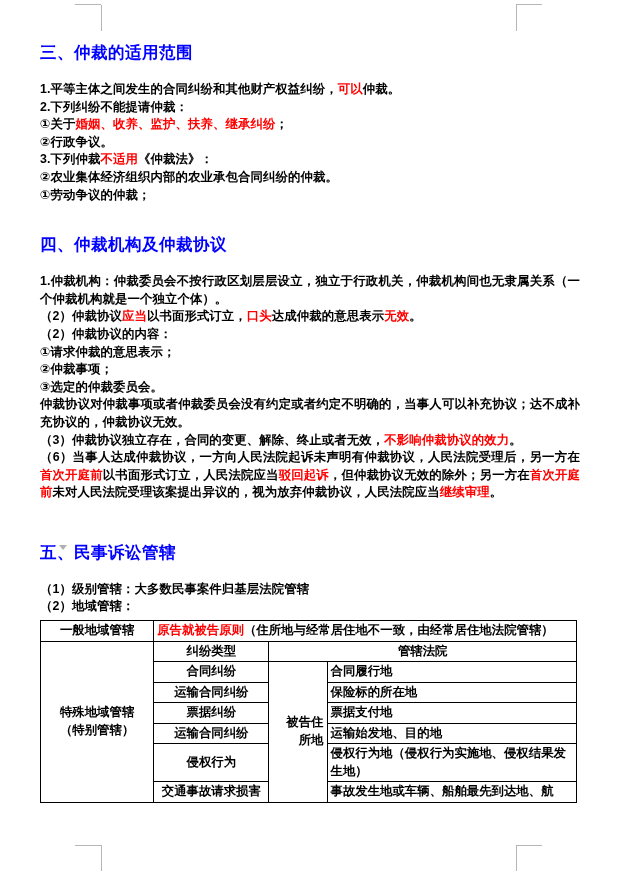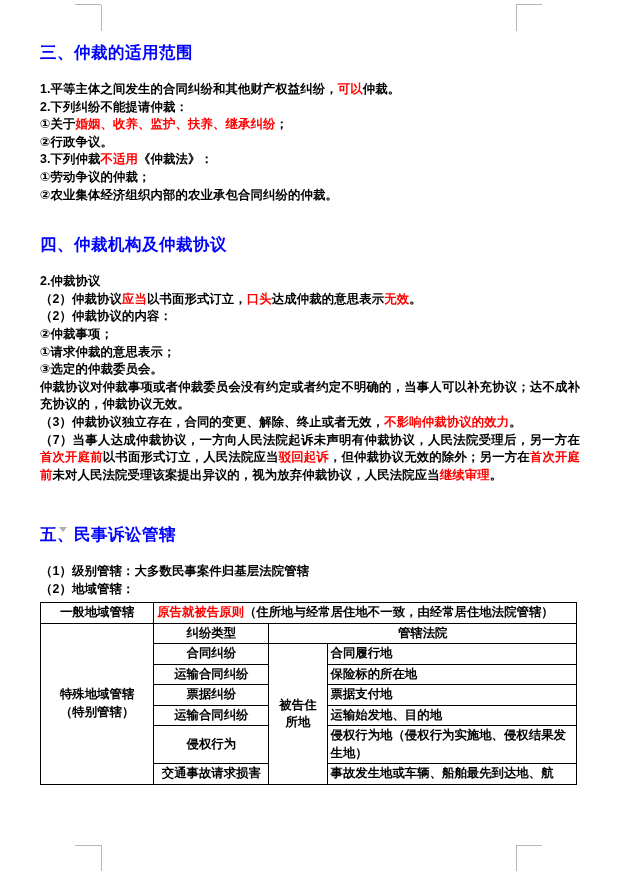--- a/index.html
+++ b/index.html
@@ -94,21 +94,21 @@
   }
   table.juris td {
     border: 1px solid #000000;
     padding: 1px 3px;
     vertical-align: middle;
     line-height: 17.5px;
     color: #000000;
   }
   td.c-center { text-align: center; }
   td.c-left   { text-align: left; padding-left: 6px; }
-  td.red-cell { color: #ff0000; text-align: center; }
+  td.red-cell { color: #ff0000; text-align: right; }
 
   .col1 { width: 113px; }
   .col2 { width: 115px; }
   .col3 { width: 58px; }
   .col4 { width: 249px; }
 </style>
 </head>
 <body>
 
 <div class="page">
@@ -123,38 +123,38 @@
     <div style="height:16px"></div>
 
     <h2 class="heading">三、仲裁的适用范围</h2>
     <div class="gap-md"></div>
     <div>
       <p class="para"><span>1.平等主体之间发生的合同纠纷和其他财产权益纠纷，</span><span class="red">可以</span><span>仲裁。</span></p>
       <p class="para"><span>2.下列纠纷不能提请仲裁：</span></p>
       <p class="para"><span>①关于</span><span class="red">婚姻、收养、监护、扶养、继承纠纷</span><span>；</span></p>
       <p class="para"><span>②行政争议。</span></p>
       <p class="para"><span>3.下列仲裁</span><span class="red">不适用</span><span>《仲裁法》：</span></p>
+      <p class="para"><span>②农业集体经济组织内部的农业承包合同纠纷的仲裁。</span></p>
       <p class="para"><span>①劳动争议的仲裁；</span></p>
-      <p class="para"><span>②农业集体经济组织内部的农业承包合同纠纷的仲裁。</span></p>
     </div>
 
     <div class="gap-lg"></div>
 
     <h2 class="heading">四、仲裁机构及仲裁协议</h2>
     <div class="gap-md"></div>
     <div>
-      <p class="para"><span>2.仲裁协议</span></p>
+      <p class="para wrap"><span>1.仲裁机构：仲裁委员会不按行政区划层层设立，独立于行政机关，仲裁机构间也无隶属关系（一个仲裁机构就是一个独立个体）。</span></p>
       <p class="para"><span>（2）仲裁协议</span><span class="red">应当</span><span>以书面形式订立，</span><span class="red">口头</span><span>达成仲裁的意思表示</span><span class="red">无效</span><span>。</span></p>
       <p class="para"><span>（2）仲裁协议的内容：</span></p>
+      <p class="para"><span>①请求仲裁的意思表示；</span></p>
       <p class="para"><span>②仲裁事项；</span></p>
-      <p class="para"><span>①请求仲裁的意思表示；</span></p>
       <p class="para"><span>③选定的仲裁委员会。</span></p>
       <p class="para wrap"><span>仲裁协议对仲裁事项或者仲裁委员会没有约定或者约定不明确的，当事人可以补充协议；达不成补充协议的，仲裁协议无效。</span></p>
       <p class="para wrap"><span>（3）仲裁协议独立存在，合同的变更、解除、终止或者无效，</span><span class="red">不影响仲裁协议的效力</span><span>。</span></p>
-      <p class="para wrap"><span>（7）当事人达成仲裁协议，一方向人民法院起诉未声明有仲裁协议，人民法院受理后，另一方在</span><span class="red">首次开庭前</span><span>以书面形式订立，人民法院应当</span><span class="red">驳回起诉</span><span>，但仲裁协议无效的除外；另一方在</span><span class="red">首次开庭前</span><span>未对人民法院受理该案提出异议的，视为放弃仲裁协议，人民法院应当</span><span class="red">继续审理</span><span>。</span></p>
+      <p class="para wrap"><span>（6）当事人达成仲裁协议，一方向人民法院起诉未声明有仲裁协议，人民法院受理后，另一方在</span><span class="red">首次开庭前</span><span>以书面形式订立，人民法院应当</span><span class="red">驳回起诉</span><span>，但仲裁协议无效的除外；另一方在</span><span class="red">首次开庭前</span><span>未对人民法院受理该案提出异议的，视为放弃仲裁协议，人民法院应当</span><span class="red">继续审理</span><span>。</span></p>
     </div>
 
     <div style="height:40px"></div>
 
     <div style="position:relative">
       <span class="collapse-marker">
         <svg width="10" height="10" viewBox="0 0 10 10">
           <path d="M1 3 L9 3 L5 8 Z" fill="#b0b0b0"></path>
         </svg>
       </span>

